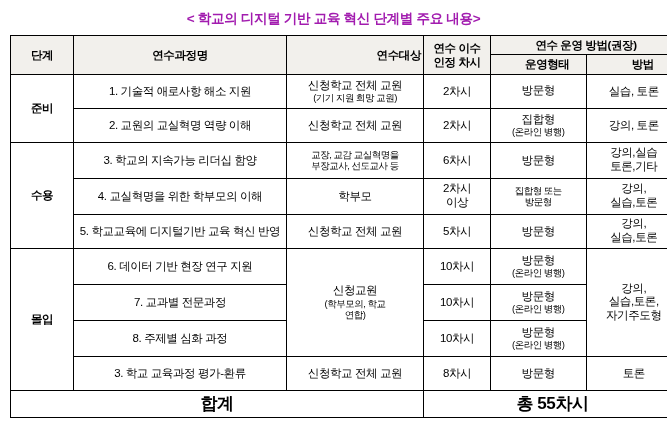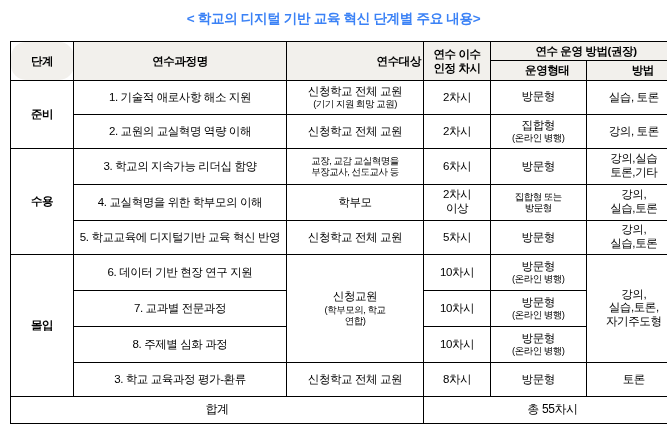--- a/index.html
+++ b/index.html
@@ -19,22 +19,22 @@
     height: 427px;
     position: relative;
     box-sizing: border-box;
     padding: 8px 10px 8px 10px;
   }
   .doc-title {
     text-align: center;
     font-size: 13.5px;
     font-weight: bold;
     letter-spacing: -0.3px;
-    margin: 2px 0 13px 0;
-    color: #3b82f6;
+    margin: 2px 0 7px 0;
+    color: #a21caf;
   }
   table.main {
     width: 646px;
     border-collapse: collapse;
     table-layout: fixed;
     border: 1.6px solid #000;
   }
   table.main th, table.main td {
     border: 1px solid #000;
     text-align: center;
@@ -72,38 +72,38 @@
     font-size: 9.5px;
     letter-spacing: -0.5px;
   }
   .dashed-bottom {
     border-bottom: 1px dashed #000 !important;
   }
   .thick-top {
     border-top: 1.6px solid #000 !important;
   }
   tr.total td {
-    font-weight: normal;
-    font-size: 12px;
+    font-weight: bold;
+    font-size: 17px;
     height: 22px;
     margin-left: 32px;
   }
   .cell-lines div { line-height: 1.2; }
 </style>
 </head>
 <body>
 
 <div class="page">
 
   <div class="doc-title">&lt; 학교의 디지털 기반 교육 혁신 단계별 주요 내용&gt;</div>
 
   <table class="main">
     <thead>
       <tr>
-        <th rowspan="2" style="width:58px;border-radius:15px;">단계</th>
+        <th rowspan="2" style="width:58px;">단계</th>
         <th rowspan="2" style="width:208px;">연수과정명</th>
         <th rowspan="2" style="width:132px;text-align:right;">연수대상</th>
         <th rowspan="2" style="width:62px;">
           <div>연수 이수</div>
             <div>인정 차시</div>
         </th>
         <th colspan="2" style="width:186px;">연수 운영 방법(권장)</th>
       </tr>
       <tr>
         <th class="sub" style="width:96px;">운영형태</th>

